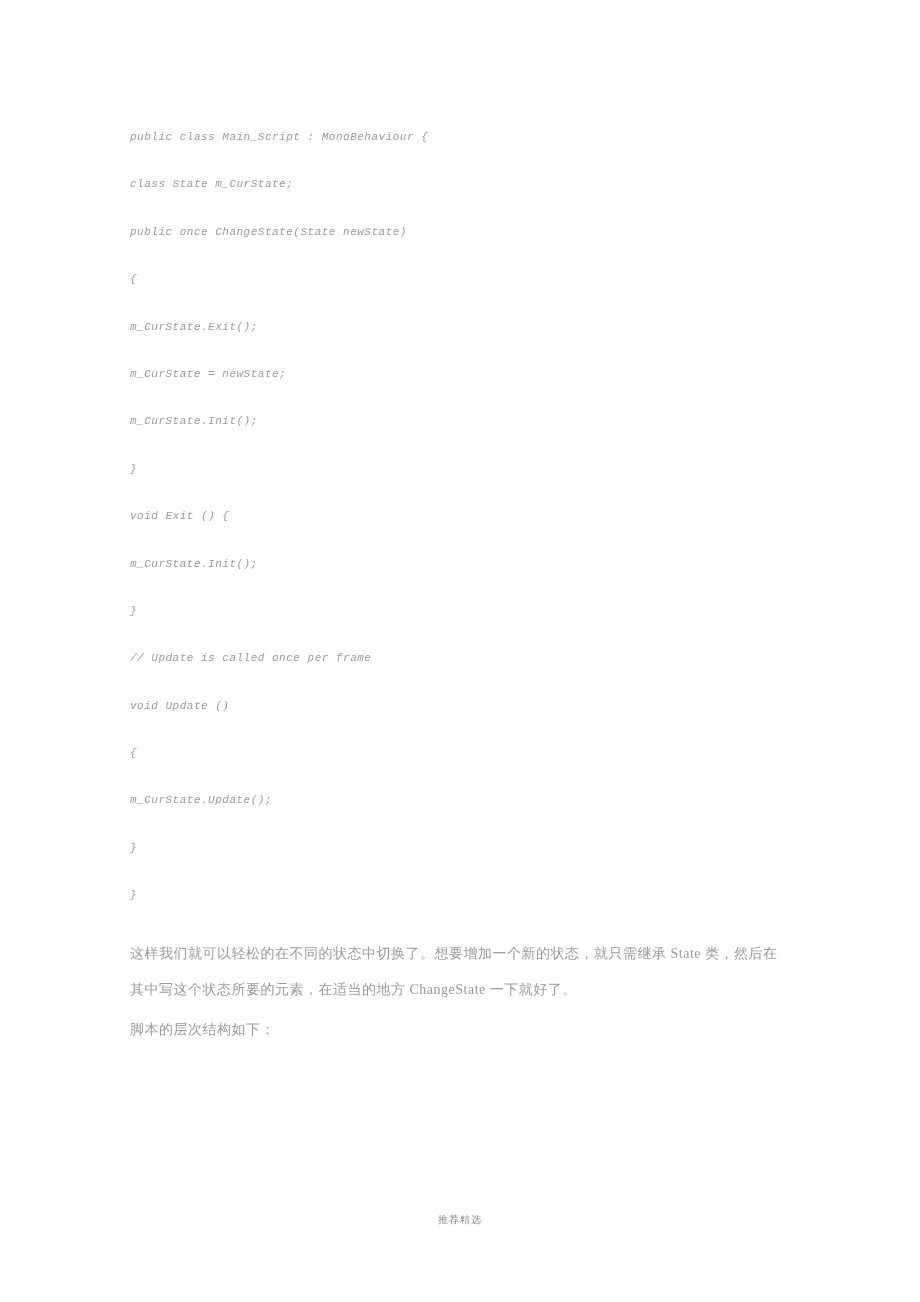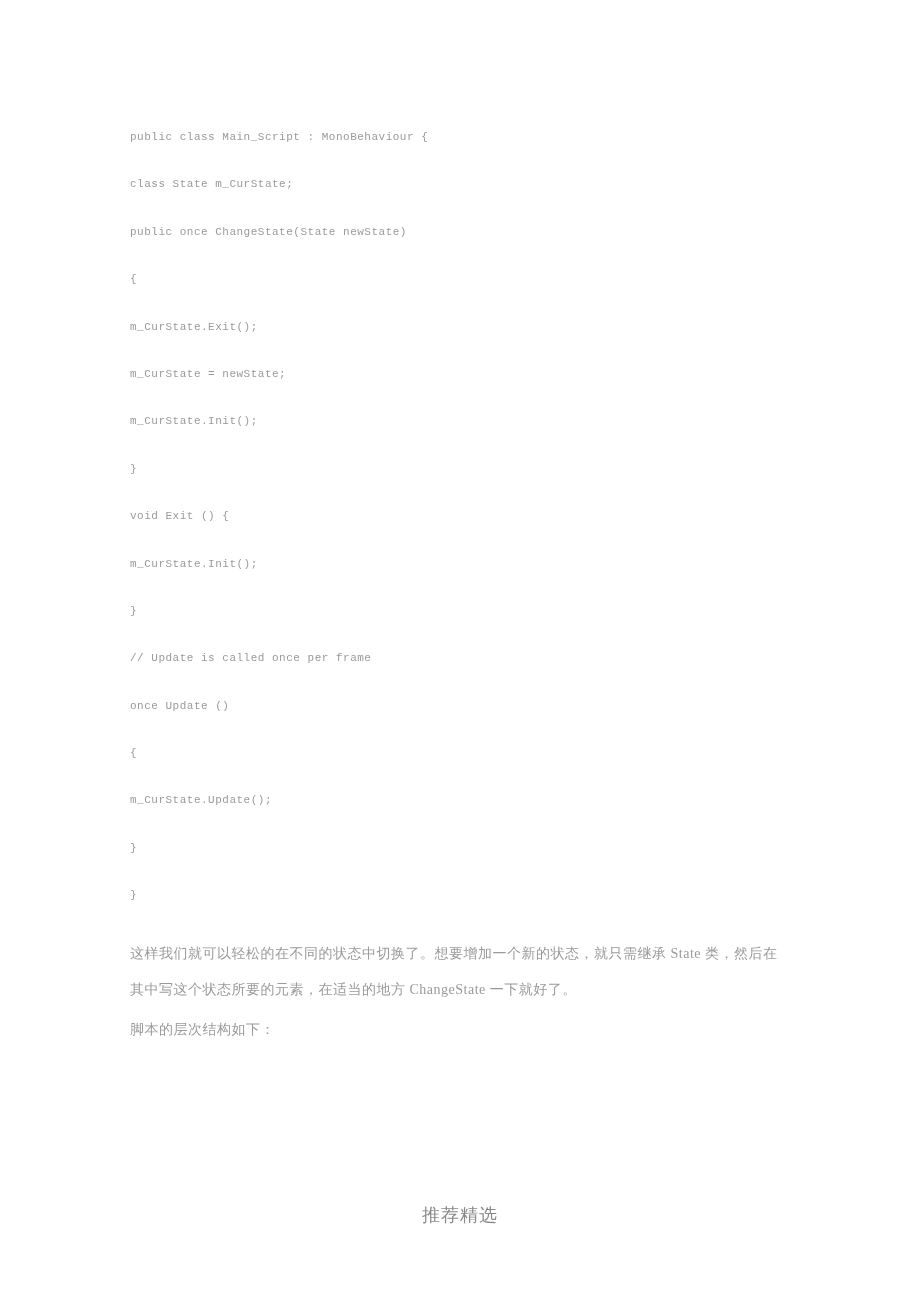--- a/index.html
+++ b/index.html
@@ -17,61 +17,62 @@
   .content {
     padding: 130px 130px 0 130px;
   }
   .code-line {
     font-family: "Courier New", "SimSun", monospace;
     font-size: 11px;
     color: #9a9a9a;
     line-height: 1.4;
     margin-bottom: 32px;
     letter-spacing: 0.5px;
+    font-style: italic;
   }
   .prose-line {
     font-family: "SimSun", serif;
     font-size: 14px;
     color: #9a9a9a;
     line-height: 2.6;
     letter-spacing: 0.5px;
     margin-bottom: 4px;
   }
   .prose-block {
     margin-top: 0;
   }
   .footer {
     position: absolute;
     bottom: 75px;
     left: 0;
     right: 0;
     text-align: center;
     font-family: "SimSun", serif;
-    font-size: 18px;
+    font-size: 10px;
     color: #888888;
     letter-spacing: 1px;
   }
 </style>
 </head>
 <body>
 
 <div class="content">
   <div class="code-line">public class Main_Script : MonoBehaviour {</div>
   <div class="code-line">class State m_CurState;</div>
   <div class="code-line">public once ChangeState(State newState)</div>
   <div class="code-line">{</div>
   <div class="code-line">m_CurState.Exit();</div>
   <div class="code-line">m_CurState = newState;</div>
   <div class="code-line">m_CurState.Init();</div>
   <div class="code-line">}</div>
   <div class="code-line">void Exit () {</div>
   <div class="code-line">m_CurState.Init();</div>
   <div class="code-line">}</div>
   <div class="code-line">// Update is called once per frame</div>
-  <div class="code-line">once Update ()</div>
+  <div class="code-line">void Update ()</div>
   <div class="code-line">{</div>
   <div class="code-line">m_CurState.Update();</div>
   <div class="code-line">}</div>
   <div class="code-line">}</div>
 
   <div class="prose-block">
     <div class="prose-line">这样我们就可以轻松的在不同的状态中切换了。想要增加一个新的状态，就只需继承 State 类，然后在其中写这个状态所要的元素，在适当的地方 ChangeState 一下就好了。</div>
     <div class="prose-line">脚本的层次结构如下：</div>
   </div>
 </div>

